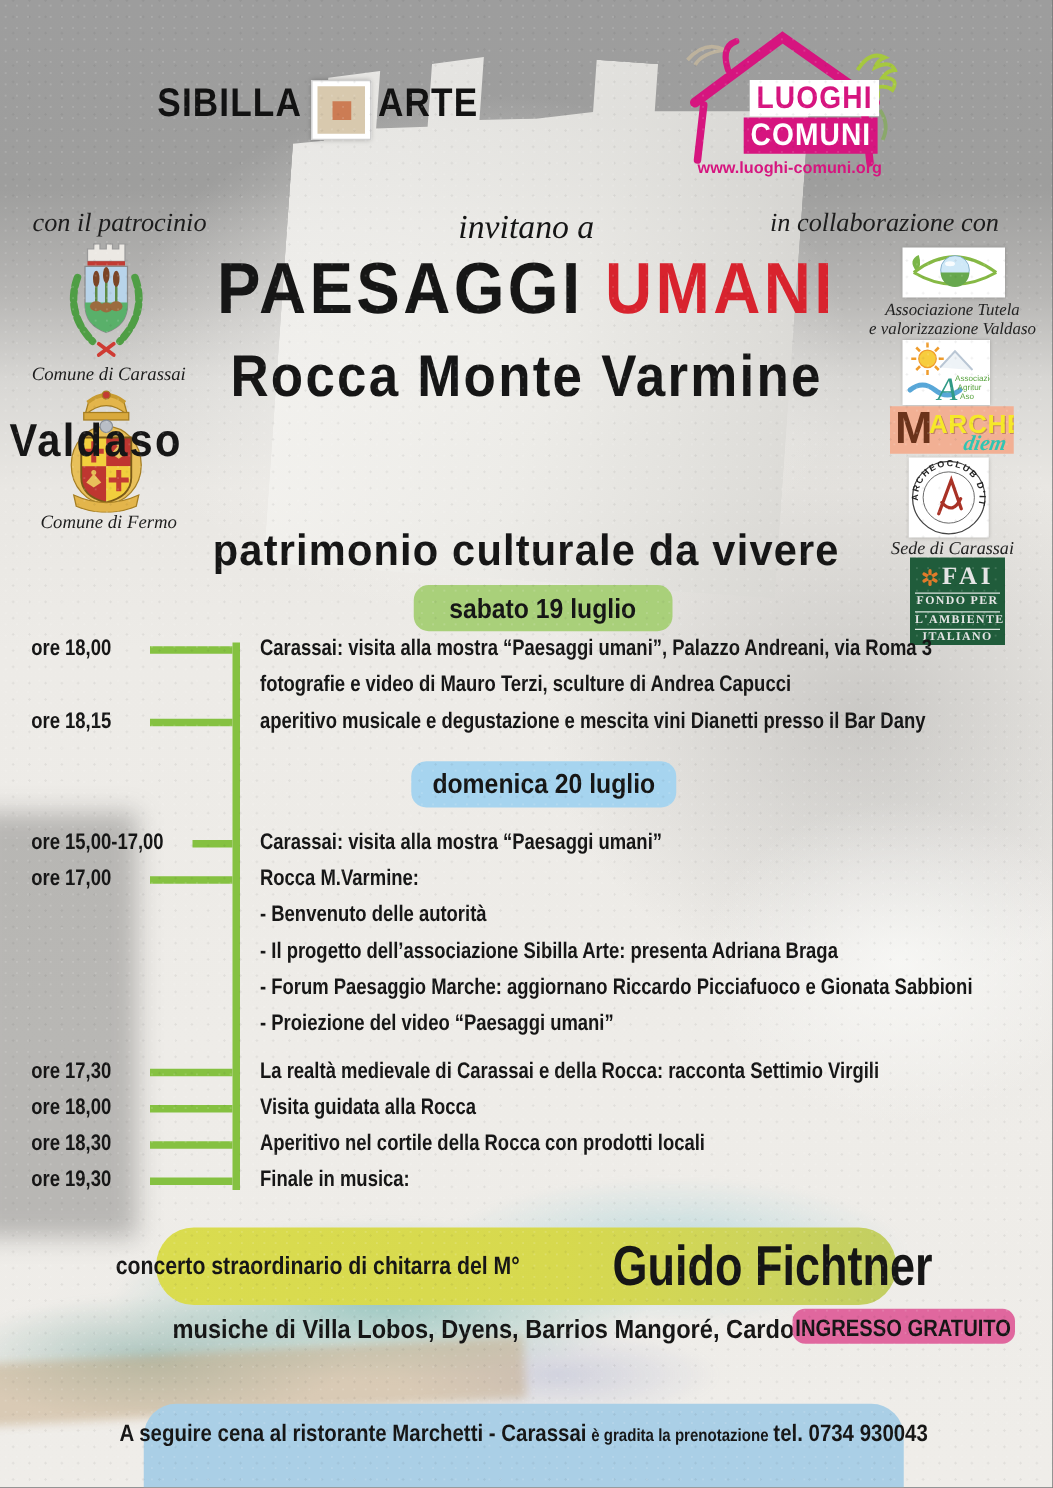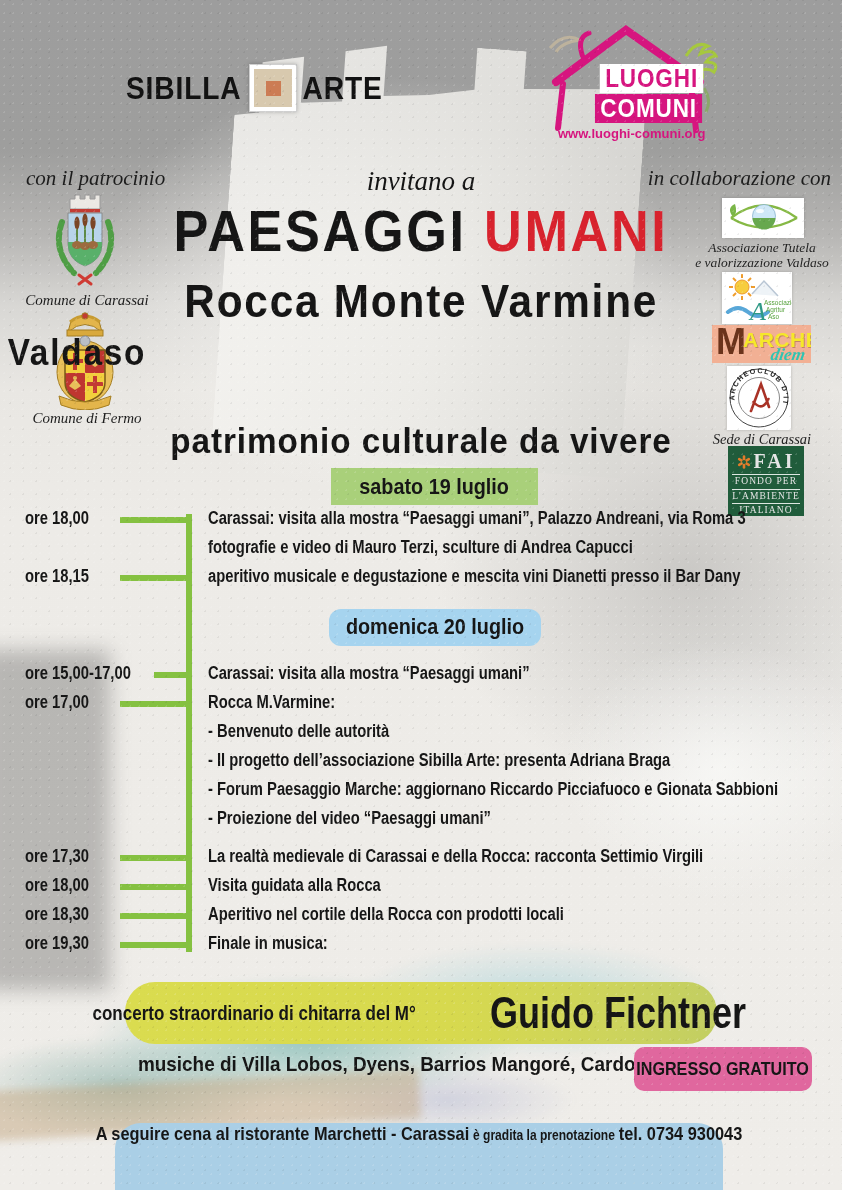--- a/index.html
+++ b/index.html
@@ -33,21 +33,21 @@
       radial-gradient(ellipse 220px 70px at 16% 78%,rgba(88,148,138,.45),transparent 72%),
       radial-gradient(ellipse 180px 50px at 55% 85%,rgba(120,130,190,.25),transparent 72%);
   }
   .bg-sand{left:-10px;top:1080px;width:430px;height:50px;background:rgba(196,168,130,.5);transform:rotate(-3deg);filter:blur(4px);}
   .layer{position:absolute;z-index:2;}
   .cond{display:inline-block;transform:scaleX(.82);transform-origin:0 50%;white-space:nowrap;}
   .ccond{display:inline-block;transform:scaleX(.9);transform-origin:50% 50%;white-space:nowrap;}
   .serif-it{font-family:"Liberation Serif",serif;font-style:italic;}
 
   
-  .sibilla{left:118px;top:64px;display:flex;align-items:center;}
+  .sibilla{left:118px;top:64px;display:flex;}
   .sibilla .word{font-size:32px;font-weight:800;letter-spacing:1px;color:#121212;display:inline-block;transform:scaleX(.88);}
   .sibilla-thumb{width:46px;height:46px;background:#fff;border:1px solid #cfcfcf;display:flex;align-items:center;justify-content:center;box-shadow:0 0 4px rgba(0,0,0,.25);}
   .sibilla-thumb .inner{width:38px;height:38px;background:#d8c9ae;display:flex;align-items:center;justify-content:center;}
   .sibilla-thumb .dot{width:15px;height:15px;background:#cc7c54;}
   .luoghi{left:538px;top:18px;width:180px;height:125px;}
   .luoghi svg{position:absolute;left:0;top:0;}
   .luoghi .w1{position:absolute;left:56px;top:46px;background:#fff;color:#d6157f;font-weight:800;font-size:25px;padding:0 6px;letter-spacing:1px;}
   .luoghi .w2{position:absolute;left:51px;top:76px;background:#d6157f;color:#fff;font-weight:800;font-size:25px;padding:0 6px;letter-spacing:1px;}
   .luoghi .url{position:absolute;left:20px;top:108px;color:#d6157f;font-weight:700;font-size:13px;}
 
@@ -58,59 +58,59 @@
 
   
   .invite{left:0;top:166px;width:842px;text-align:center;font-size:27px;color:#141414;}
   .title-main{left:0;top:202px;width:842px;text-align:center;font-size:58px;font-weight:800;letter-spacing:3px;line-height:1;}
   .title-main .red{color:#d8232e;}
   .title-2{left:0;top:277px;width:842px;text-align:center;font-size:47px;font-weight:800;letter-spacing:2px;line-height:1;}
   .title-3{left:0;top:334px;width:842px;text-align:left;font-size:37px;font-weight:800;letter-spacing:2px;line-height:1;}
   .tagline{left:0;top:421px;width:842px;text-align:center;font-size:35px;font-weight:800;letter-spacing:1px;}
 
   
-  .collab-head{left:616px;top:166px;width:215px;text-align:right;font-size:21px;color:#1c1c1c;}
+  .collab-head{left:616px;top:166px;width:215px;text-align:left;font-size:21px;color:#1c1c1c;}
   .logo-box{position:absolute;background:#fff;box-shadow:0 0 3px rgba(0,0,0,.2);}
   .cap-small{position:absolute;width:160px;text-align:center;font-size:13.5px;line-height:15px;color:#222;}
   .marche{left:712px;top:325px;width:99px;height:38px;background:#f2b094;overflow:hidden;}
   .marche .m{position:absolute;left:4px;top:-4px;font-size:36px;font-weight:900;color:#6b331b;}
   .marche .arche{position:absolute;left:31px;top:3px;font-size:21px;font-weight:900;color:#f6e829;letter-spacing:.5px;text-shadow:1px 1px 0 rgba(107,51,27,.35);}
   .marche .diem{position:absolute;right:6px;bottom:-2px;font-family:"Liberation Serif",serif;font-style:italic;font-weight:700;font-size:17px;color:#2fc4b2;transform:skewX(-10deg);}
   .fai{left:728px;top:446px;width:76px;height:70px;background:#205c3b;color:#e5e5e5;font-family:"Liberation Serif",serif;box-sizing:border-box;padding:4px 4px 3px;}
   .fai .row1{display:flex;align-items:center;gap:3px;justify-content:center;}
   .fai .acro{font-size:20px;font-weight:700;letter-spacing:3px;}
   .fai .rule{border-top:1px solid rgba(255,255,255,.85);margin:1px 0;}
-  .fai .ln{font-size:9.5px;letter-spacing:1.1px;text-align:center;line-height:11.5px;}
+  .fai .ln{font-size:9.5px;letter-spacing:1.1px;text-align:center;line-height:11.5px;font-weight:bold;}
 
   
   .pill{display:flex;align-items:center;justify-content:center;font-weight:700;}
-  .day1-pill{left:331px;top:468px;width:207px;height:37px;border-radius:0;background:#a9d07a;font-size:22px;text-align:center;}
+  .day1-pill{left:331px;top:468px;width:207px;height:37px;border-radius:12px;background:#a9d07a;font-size:22px;text-align:center;}
   .schedule{left:0;top:506px;width:842px;}
   .vline{position:absolute;left:186px;top:8px;width:6px;height:438px;background:#85c141;}
   .srow{position:relative;height:29px;}
   .srow .time{position:absolute;left:25px;top:2px;font-size:18px;font-weight:700;}
   .srow .tick{position:absolute;left:120px;top:11px;width:66px;height:6px;background:#85c141;}
   .srow .tick-short{left:154px;width:32px;}
   .srow .stext{position:absolute;left:208px;top:2px;font-size:18px;font-weight:700;}
   .pill-row{height:68px;display:flex;align-items:center;justify-content:center;padding-left:28px;box-sizing:border-box;}
   .day2-pill{width:212px;height:37px;border-radius:12px;background:#a6d4ef;font-size:22px;}
   .gap-top{margin-top:9px;}
 
   
   .concert-pill{left:125px;top:982px;width:592px;height:62px;border-radius:30px;
     background:linear-gradient(90deg,#dadc4f 0%,#d7d94e 55%,#cdd45c 82%,#c2ce62 100%);
     display:flex;align-items:center;justify-content:center;gap:14px;}
   .concert-small{font-size:20px;font-weight:700;}
   .concert-name{font-size:45px;font-weight:800;letter-spacing:0;}
   .musics{left:138px;top:1052px;font-size:21px;font-weight:700;}
-  .free-pill{left:634px;top:1047px;width:178px;height:44px;border-radius:10px;background:#e0679e;font-size:19px;}
+  .free-pill{left:634px;top:1047px;width:178px;height:28px;border-radius:10px;background:#e0679e;font-size:19px;align-items:flex-end;}
 
   
   .footer-bar{left:115px;top:1123px;width:608px;height:67px;border-radius:26px 26px 0 0;background:#aacfe6;
-    display:flex;align-items:flex-start;justify-content:center;box-sizing:border-box;}
+    display:flex;align-items:flex-start;justify-content:center;padding-top:14px;box-sizing:border-box;}
   .footer-line{white-space:nowrap;transform:scaleX(.86);transform-origin:50% 0;}
   .footer-main{font-size:19px;font-weight:700;}
   .footer-small{font-size:14px;font-weight:700;}
   .footer-tel{font-size:19px;font-weight:700;}
 </style>
 </head>
 <body>
 
 <div class="poster">
 

